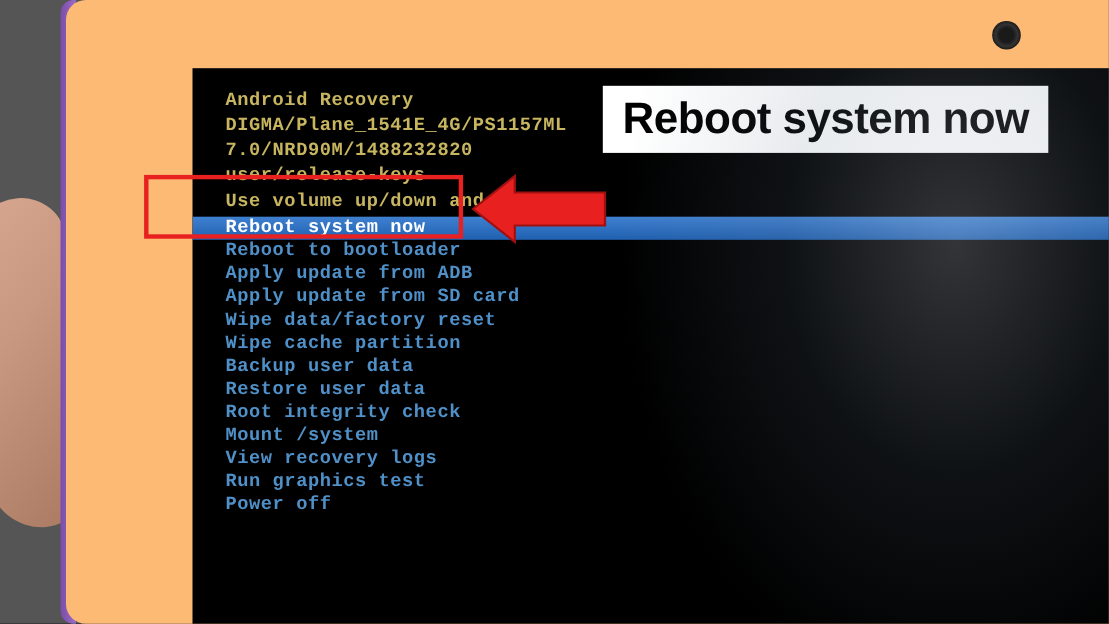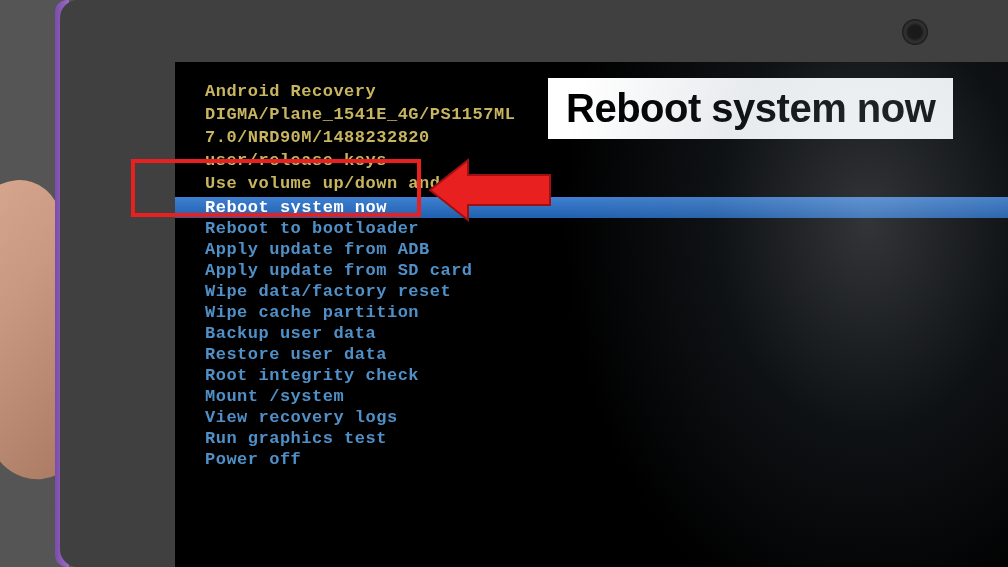--- a/index.html
+++ b/index.html
@@ -14,21 +14,21 @@
       background: #555;
       position: relative;
       overflow: hidden;
     }
     .tablet-frame {
       position: absolute;
       top: 0;
       left: 60px;
       right: 0;
       bottom: 0;
-      background: #404040;
+      background: #fdba74;
       border-radius: 18px 0 0 18px;
     }
     .purple-edge {
       position: absolute;
       top: 0;
       left: 55px;
       width: 14px;
       height: 100%;
       background: linear-gradient(to right, #7a4da8, #9b6bc7);
       border-radius: 12px 0 0 12px;

